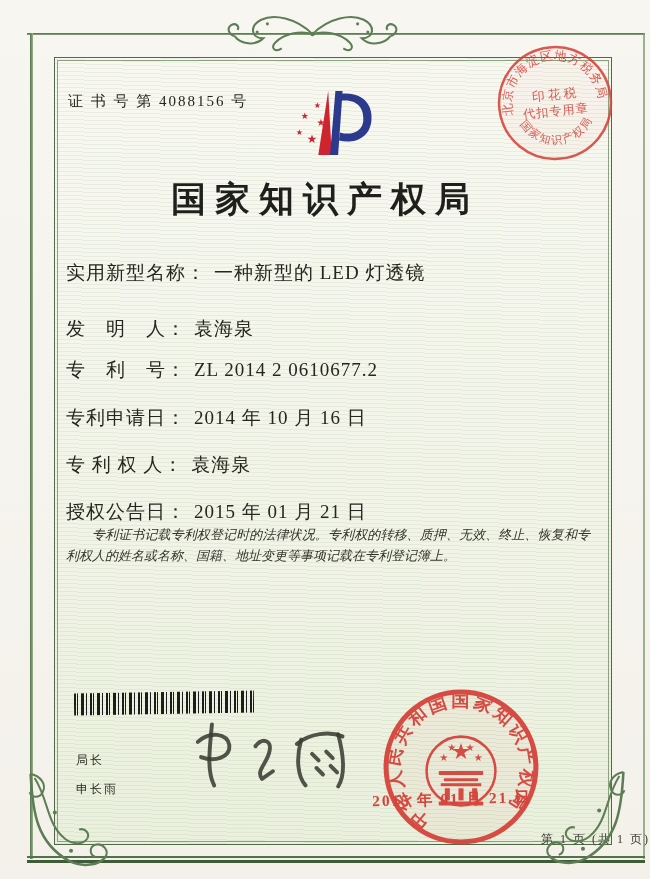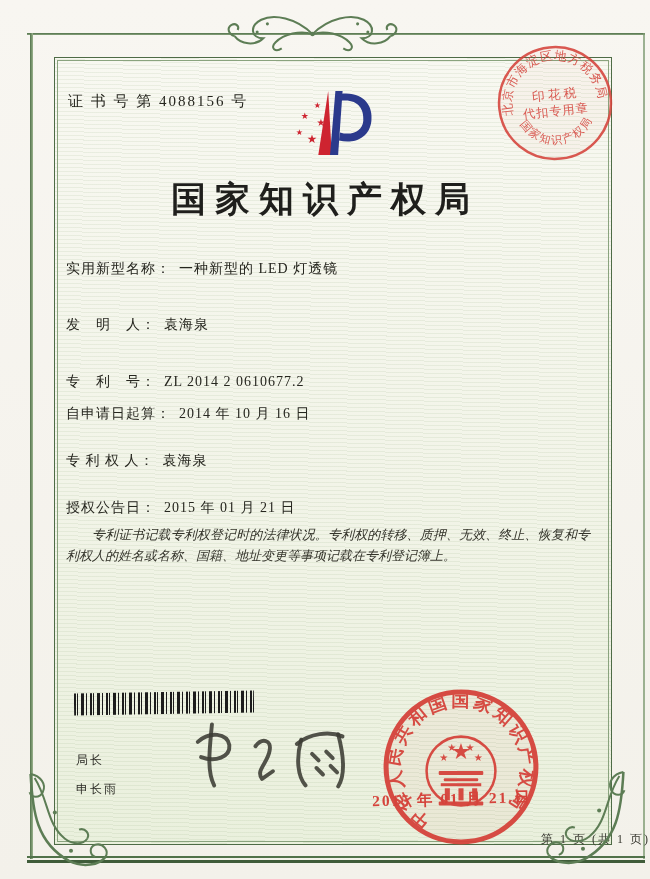--- a/index.html
+++ b/index.html
@@ -18,23 +18,23 @@
   .inner-frame{position:absolute;left:54px;top:57px;width:558px;height:788px;border:1.5px solid #4e6b46;
     background-image:repeating-linear-gradient(1.5deg, rgba(130,160,110,.12) 0 1px, rgba(255,255,255,0) 1px 4px),
                      linear-gradient(180deg,#f8f8f1 0%,#f2f4e8 55%,#eaf0dd 100%);}
   .inner-frame::before{content:"";position:absolute;inset:2px;border:1px solid #8aa37e;pointer-events:none;}
   .abs{position:absolute;}
   .cert-no{left:68px;top:92px;font-size:15px;letter-spacing:2px;color:var(--text-dark);}
   .logo{left:285px;top:84px;width:90px;height:86px;}
   .logo .star{fill:var(--logo-red);font-family:"DejaVu Sans",sans-serif;}
   .title{left:0;right:0;top:176px;text-align:center;font-size:35px;letter-spacing:9px;font-weight:700;color:#1f1f1c;}
   .fields{left:66px;top:260px;width:480px;}
-  .field-row{position:absolute;left:0;font-size:14px;color:var(--text-dark);white-space:nowrap;letter-spacing:1px;text-align:right;}
+  .field-row{position:absolute;left:0;font-size:19px;color:var(--text-dark);white-space:nowrap;letter-spacing:1px;text-align:right;}
   .field-row .lbl{margin-right:8px;}
-  .r0{top:0;} .r1{top:56px;} .r2{top:97px;margin-top:16px;} .r3{top:145px;} .r4{top:192px;} .r5{top:239px;}
+  .r0{top:0;} .r1{top:56px;} .r2{top:97px;} .r3{top:145px;} .r4{top:192px;} .r5{top:239px;}
   .body-text{left:66px;top:524px;width:524px;font-size:13px;line-height:21px;color:#33332a;text-align:justify;font-style:italic;}
   .body-text p{text-indent:2em;}
   .barcode{left:74px;top:692px;width:180px;height:22px;transform:rotate(-1deg);
     background-image:repeating-linear-gradient(90deg,#1c1c1c 0 2px,transparent 2px 3px,#1c1c1c 3px 4px,transparent 4px 7px,#1c1c1c 7px 10px,transparent 10px 12px,#1c1c1c 12px 13px,transparent 13px 16px);}
   .director{left:76px;top:746px;font-family:"Liberation Sans","DejaVu Sans",sans-serif;font-size:12px;line-height:29px;color:#2c2c26;letter-spacing:2px;}
   .signature{left:188px;top:716px;width:185px;height:80px;}
   .signature path{stroke:#3b3b33;stroke-width:3.6;fill:none;stroke-linecap:round;stroke-linejoin:round;opacity:.88;}
   .office-seal{left:380px;top:686px;width:162px;height:162px;opacity:.95;}
   .office-seal .ring{stroke:var(--seal-red);fill:rgba(215,70,60,.05);}
   .office-seal text{fill:var(--seal-red);font-weight:700;}
@@ -93,21 +93,21 @@
     <div class="field-row r0">
       <span class="lbl">实用新型名称：</span><span>一种新型的 LED 灯透镜</span>
     </div>
     <div class="field-row r1">
       <span class="lbl">发　明　人：</span><span>袁海泉</span>
     </div>
     <div class="field-row r2">
       <span class="lbl">专　利　号：</span><span>ZL 2014 2 0610677.2</span>
     </div>
     <div class="field-row r3">
-      <span class="lbl">自申请日起算：</span><span>2014 年 10 月 16 日</span>
+      <span class="lbl">专利申请日：</span><span>2014 年 10 月 16 日</span>
     </div>
     <div class="field-row r4">
       <span class="lbl">专 利 权 人：</span><span>袁海泉</span>
     </div>
     <div class="field-row r5">
       <span class="lbl">授权公告日：</span><span>2015 年 01 月 21 日</span>
     </div>
   </div>
 
   <div class="abs body-text">

